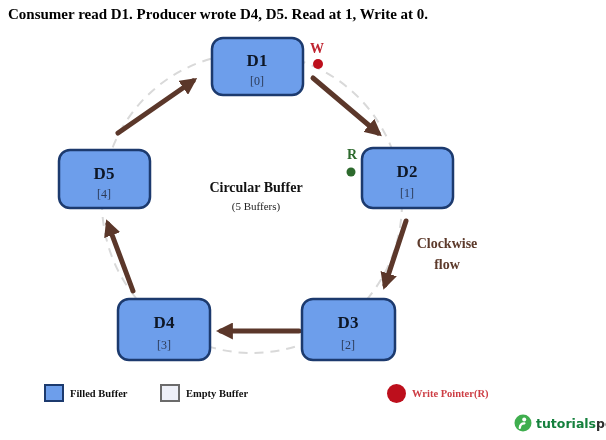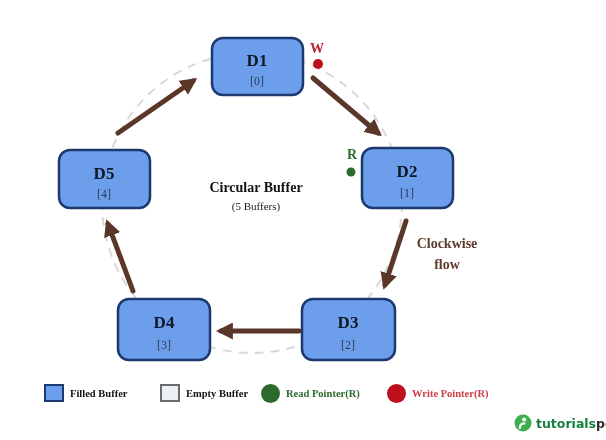--- a/index.html
+++ b/index.html
@@ -19,20 +19,21 @@
   .logo{position:absolute;left:514px;top:414px;display:flex;align-items:center;gap:4px;
         font-family:"DejaVu Sans","Liberation Sans",sans-serif;font-size:12.5px;}
   .logo-green{color:#15803d;font-weight:600;}
   .logo-dark{color:#2e2e2e;font-weight:600;}
 </style>
 </head>
 <body>
 
 <div class="stage">
 
+  <div class="title">Consumer read D1. Producer wrote D4, D5. Read at 1, Write at 0.</div>
 
   <svg class="diagram" width="606" height="440" viewBox="0 0 606 440">
     <defs>
       <marker id="arrowhead" viewBox="0 0 10 10" refX="7" refY="5" markerWidth="3.4" markerHeight="3.4" orient="auto-start-reverse">
         <path d="M0,0 L10,5 L0,10 z" fill="#5b372a"></path>
       </marker>
     </defs>
 
     <circle cx="252" cy="203" r="150" fill="none" stroke="#d9d9d9" stroke-width="2" stroke-dasharray="9 7"></circle>
 
@@ -92,24 +93,20 @@
   </svg>
 
   <div class="legend-item" style="left:44px;">
     <span class="sw-filled"></span>
     <span class="legend-label lbl-black">Filled Buffer</span>
   </div>
   <div class="legend-item" style="left:160px;">
     <span class="sw-empty"></span>
     <span class="legend-label lbl-black">Empty Buffer</span>
   </div>
-  <div class="legend-item" style="left:261px;">
-    <span class="sw-read"></span>
-    <span class="legend-label lbl-green">Read Pointer(R)</span>
-  </div>
   <div class="legend-item" style="left:387px;">
     <span class="sw-write"></span>
     <span class="legend-label lbl-red">Write Pointer(R)</span>
   </div>
 
   <div class="logo">
     <svg width="18" height="18" viewBox="0 0 18 18">
       <circle cx="9" cy="9" r="8.5" fill="#3fae4e"></circle>
       <circle cx="10.2" cy="5.6" r="2" fill="#ffffff"></circle>
       <path d="M5.8,13.8 Q6.2,9.2 10.4,9.3" fill="none" stroke="#ffffff" stroke-width="2.3" stroke-linecap="round"></path>

